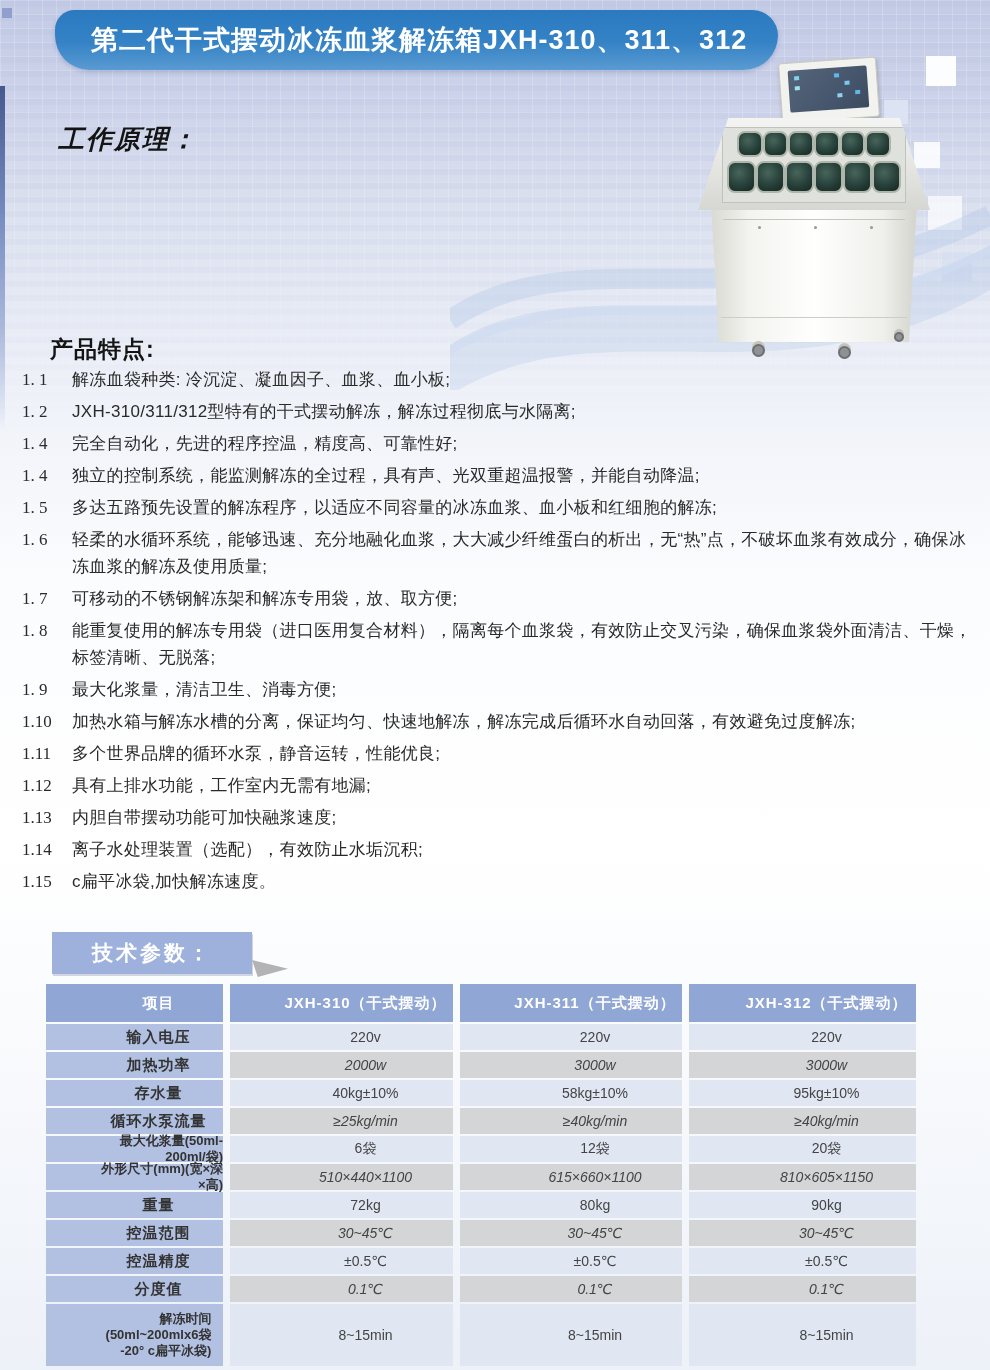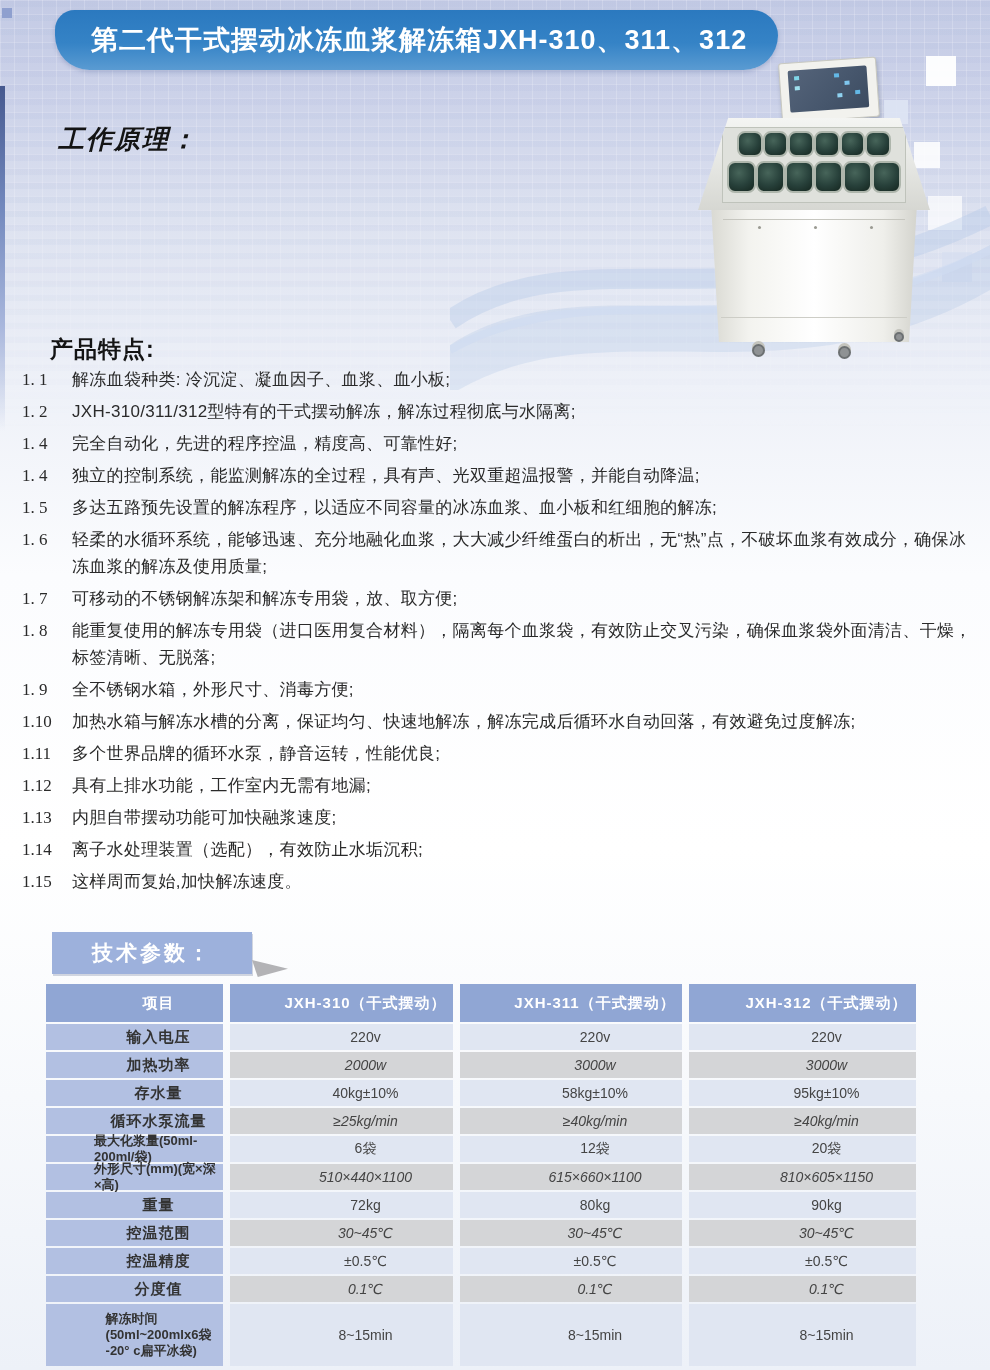--- a/index.html
+++ b/index.html
@@ -59,21 +59,21 @@
   .spec-banner-shadow {
     position:absolute; left:252px; top:960px; width:36px; height:17px;
     background:#b3b3b6; clip-path:polygon(0 0,100% 52%,16% 100%);
   }
   
   .spec-table {
     position:absolute; left:46px; top:984px; width:872px;
     display:grid; grid-template-columns:177px 223px 222px 227px;
     column-gap:7px; row-gap:2px;
   }
-  .cell { display:flex; align-items:center; justify-content:center; text-align:left;padding-left:48px; }
+  .cell { display:flex; align-items:center; justify-content:center; text-align:right;padding-left:48px; }
   .th { background:#90a6d4; color:#fff; font-weight:bold; font-size:15px; height:38px; letter-spacing:1px; }
   .tl { background:#b2c0e2; color:#333; font-weight:bold; font-size:15px; letter-spacing:1px; }
   .tl.small { font-size:13px; letter-spacing:0; font-weight:bold; white-space:pre-line; line-height:16px; }
   .td { color:#444; font-size:14px; }
   .row-light { background:#e0e6f2; }
   .row-gray  { background:#d4d5d7;font-style:italic; }
   .h26 { height:26px; } .h62 { height:62px; }
   
   .machine { position:absolute; left:688px; top:46px; width:252px; height:316px; }
   .m-panel {
@@ -213,21 +213,21 @@
       <div class="feat-item">
         <span class="feat-num">1. 7</span>
         <span class="feat-text">可移动的不锈钢解冻架和解冻专用袋，放、取方便;</span>
       </div>
       <div class="feat-item">
         <span class="feat-num">1. 8</span>
         <span class="feat-text">能重复使用的解冻专用袋（进口医用复合材料），隔离每个血浆袋，有效防止交叉污染，确保血浆袋外面清洁、干燥，标签清晰、无脱落;</span>
       </div>
       <div class="feat-item">
         <span class="feat-num">1. 9</span>
-        <span class="feat-text">全不锈钢水箱，外形尺寸、消毒方便;</span>
+        <span class="feat-text">最大化浆量，清洁卫生、消毒方便;</span>
       </div>
       <div class="feat-item">
         <span class="feat-num">1.10</span>
         <span class="feat-text">加热水箱与解冻水槽的分离，保证均匀、快速地解冻，解冻完成后循环水自动回落，有效避免过度解冻;</span>
       </div>
       <div class="feat-item">
         <span class="feat-num">1.11</span>
         <span class="feat-text">多个世界品牌的循环水泵，静音运转，性能优良;</span>
       </div>
       <div class="feat-item">
@@ -237,21 +237,21 @@
       <div class="feat-item">
         <span class="feat-num">1.13</span>
         <span class="feat-text">内胆自带摆动功能可加快融浆速度;</span>
       </div>
       <div class="feat-item">
         <span class="feat-num">1.14</span>
         <span class="feat-text">离子水处理装置（选配），有效防止水垢沉积;</span>
       </div>
       <div class="feat-item">
         <span class="feat-num">1.15</span>
-        <span class="feat-text">这样周而复始,加快解冻速度。</span>
+        <span class="feat-text">c扁平冰袋,加快解冻速度。</span>
       </div>
     </div>
 
   <div class="spec-banner">技术参数：</div>
   <div class="spec-banner-shadow"></div>
   <div class="spec-table" id="spec-table">
       <div class="cell th">项目</div>
       <div class="cell th">JXH-310（干式摆动）</div>
       <div class="cell th">JXH-311（干式摆动）</div>
       <div class="cell th">JXH-312（干式摆动）</div>

